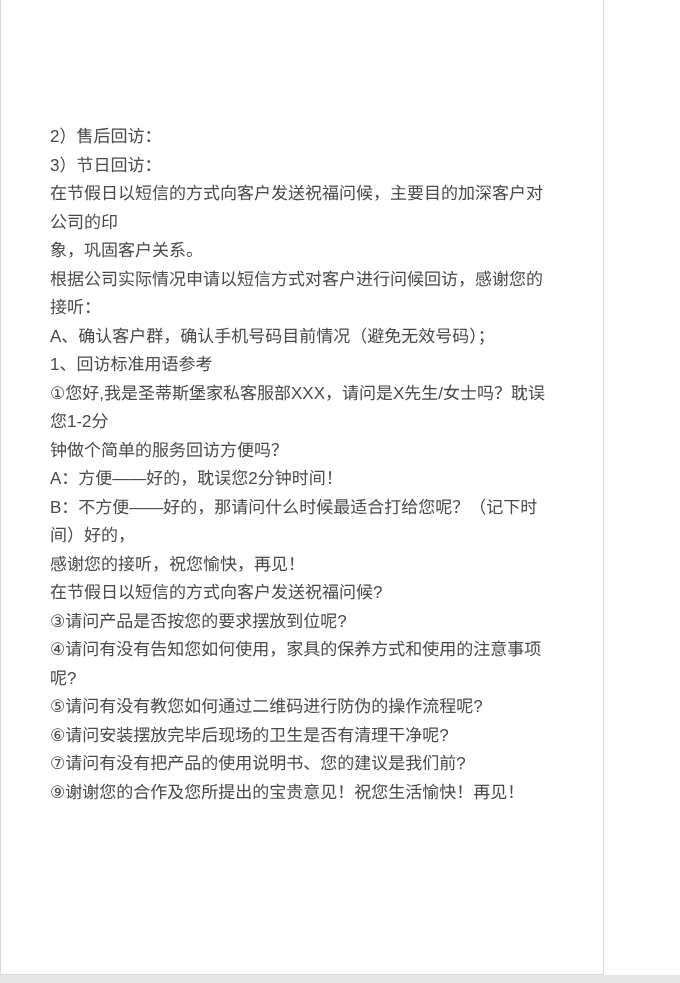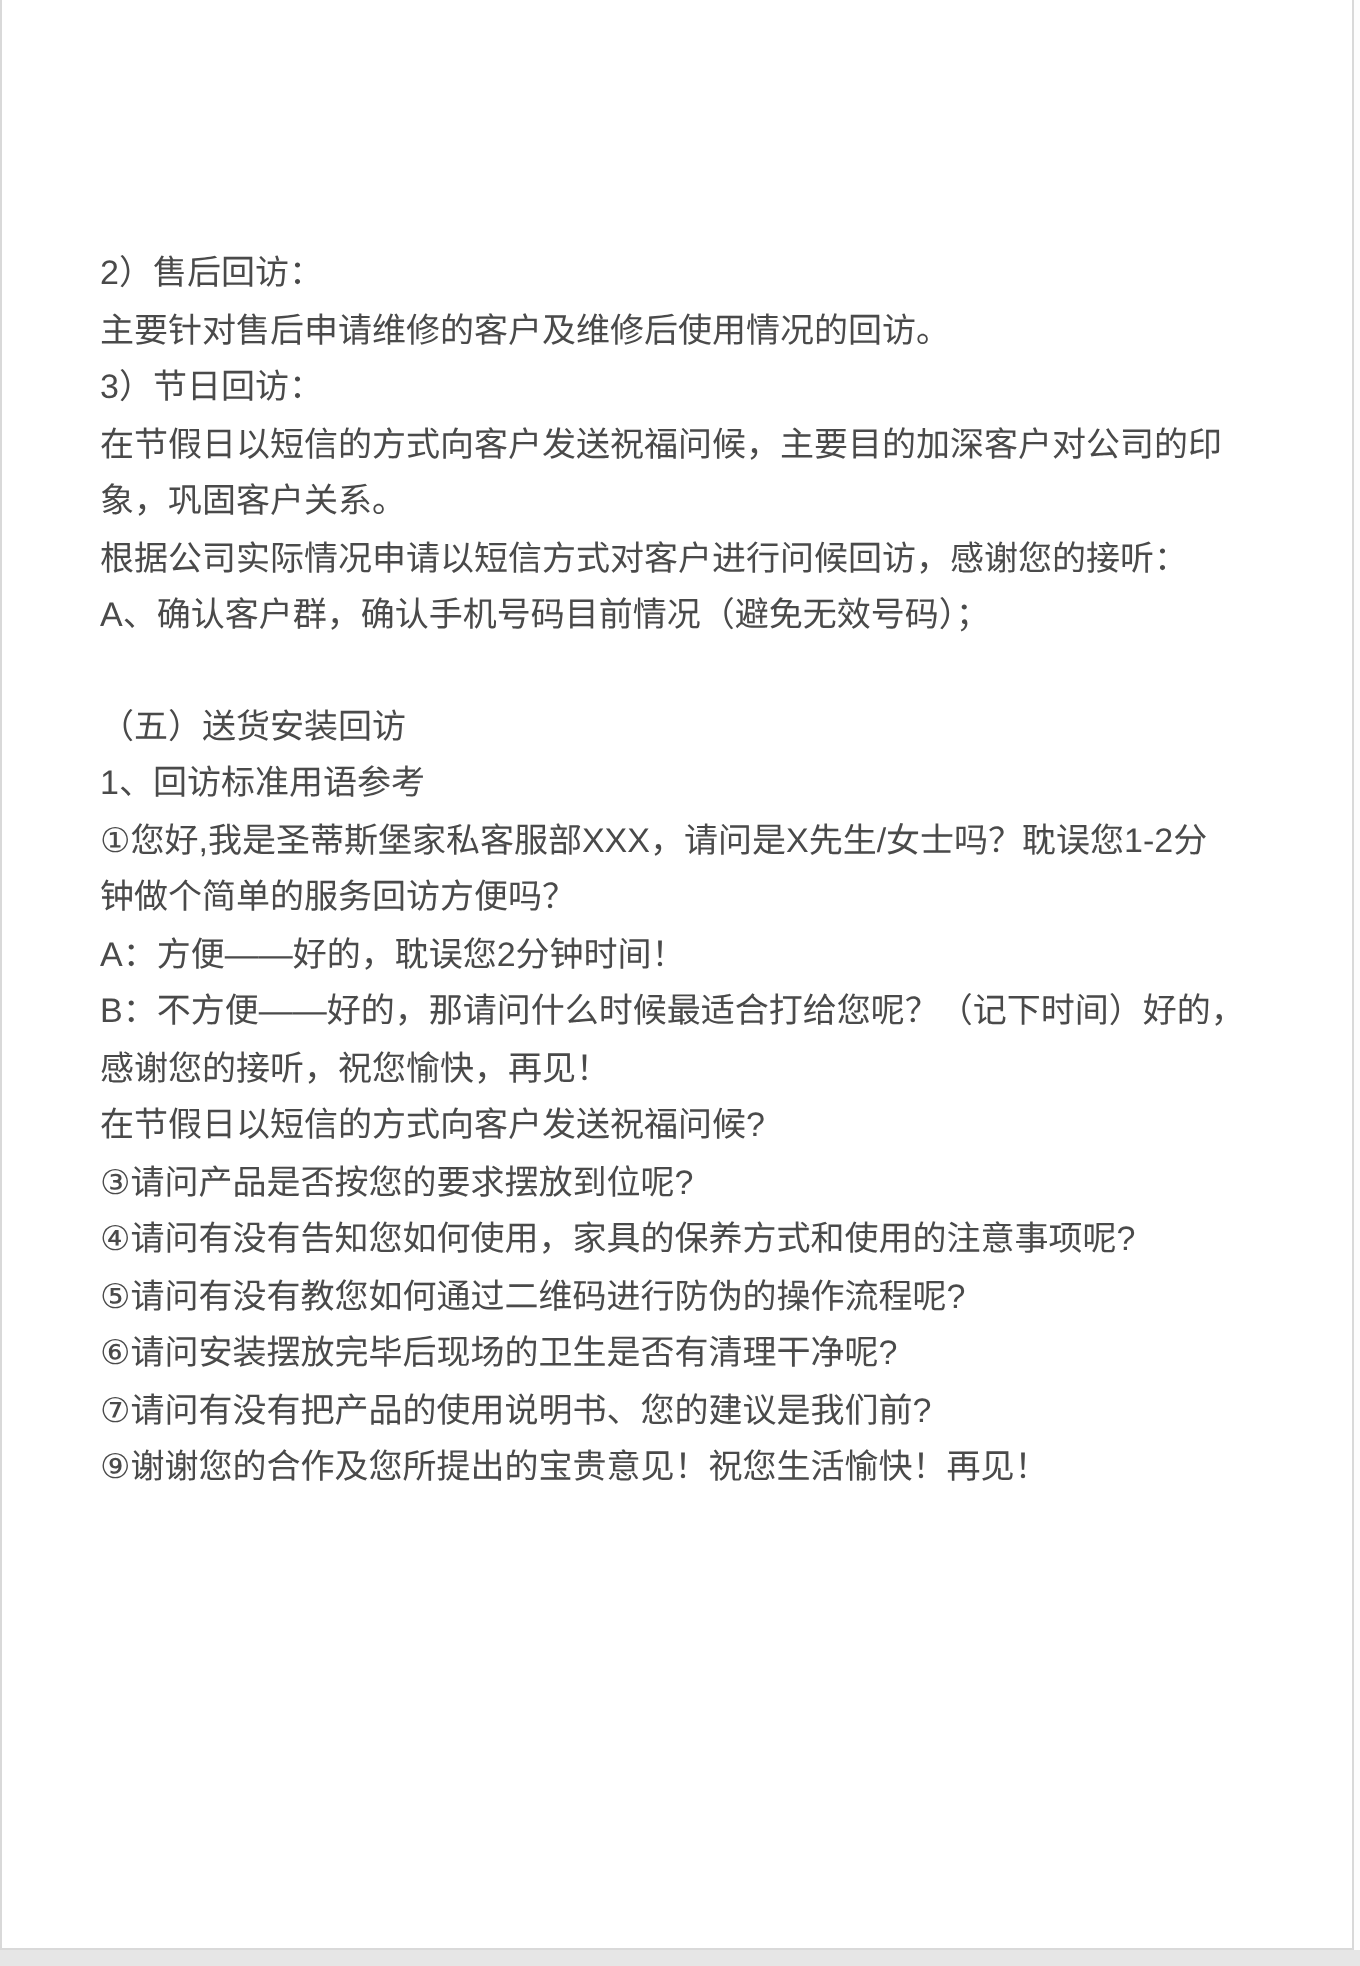--- a/index.html
+++ b/index.html
@@ -5,21 +5,21 @@
   html, body { margin: 0; padding: 0; }
   body {
     width: 680px; height: 983px;
     background: #fdfdfd;
     font-family: "Liberation Sans", "DejaVu Sans", sans-serif;
     overflow: hidden;
   }
   .viewer { position: relative; width: 680px; height: 983px; }
   .page {
     position: absolute; left: 0; top: 0;
-    width: 677px; height: 975px;
+    width: 604px; height: 975px;
     box-sizing: border-box;
     background: var(--page-bg, #ffffff);
     border-left: 1px solid var(--border-color, #d9d9d9);
     border-right: 1px solid var(--border-color, #d9d9d9);
     border-bottom: 1px solid var(--border-color, #d9d9d9);
     overflow: hidden;
   }
   .content {
     box-sizing: border-box;
     padding: 123px 44px 0 49px;
@@ -40,27 +40,25 @@
     background: var(--gap-bg, #e6e6e6);
   }
 </style>
 </head>
 <body>
 
 <div class="viewer">
   <div class="page">
     <div class="content">
       <p class="para">2）售后回访：</p>
-      <p class="para">主要针对售后申请维修的客户及维修后使用情况的回访。</p>
       <p class="para">3）节日回访：</p>
       <p class="para">在节假日以短信的方式向客户发送祝福问候，主要目的加深客户对公司的印
 象，巩固客户关系。</p>
       <p class="para">根据公司实际情况申请以短信方式对客户进行问候回访，感谢您的接听：</p>
       <p class="para">A、确认客户群，确认手机号码目前情况（避免无效号码）；</p>
-      <p class="para gap">（五）送货安装回访</p>
       <p class="para">1、回访标准用语参考</p>
       <p class="para">①您好,我是圣蒂斯堡家私客服部XXX，请问是X先生/女士吗？耽误您1-2分
 钟做个简单的服务回访方便吗？</p>
       <p class="para">A：方便——好的，耽误您2分钟时间！</p>
       <p class="para">B：不方便——好的，那请问什么时候最适合打给您呢？（记下时间）好的，
 感谢您的接听，祝您愉快，再见！</p>
       <p class="para">在节假日以短信的方式向客户发送祝福问候?</p>
       <p class="para">③请问产品是否按您的要求摆放到位呢?</p>
       <p class="para">④请问有没有告知您如何使用，家具的保养方式和使用的注意事项呢?</p>
       <p class="para">⑤请问有没有教您如何通过二维码进行防伪的操作流程呢?</p>

